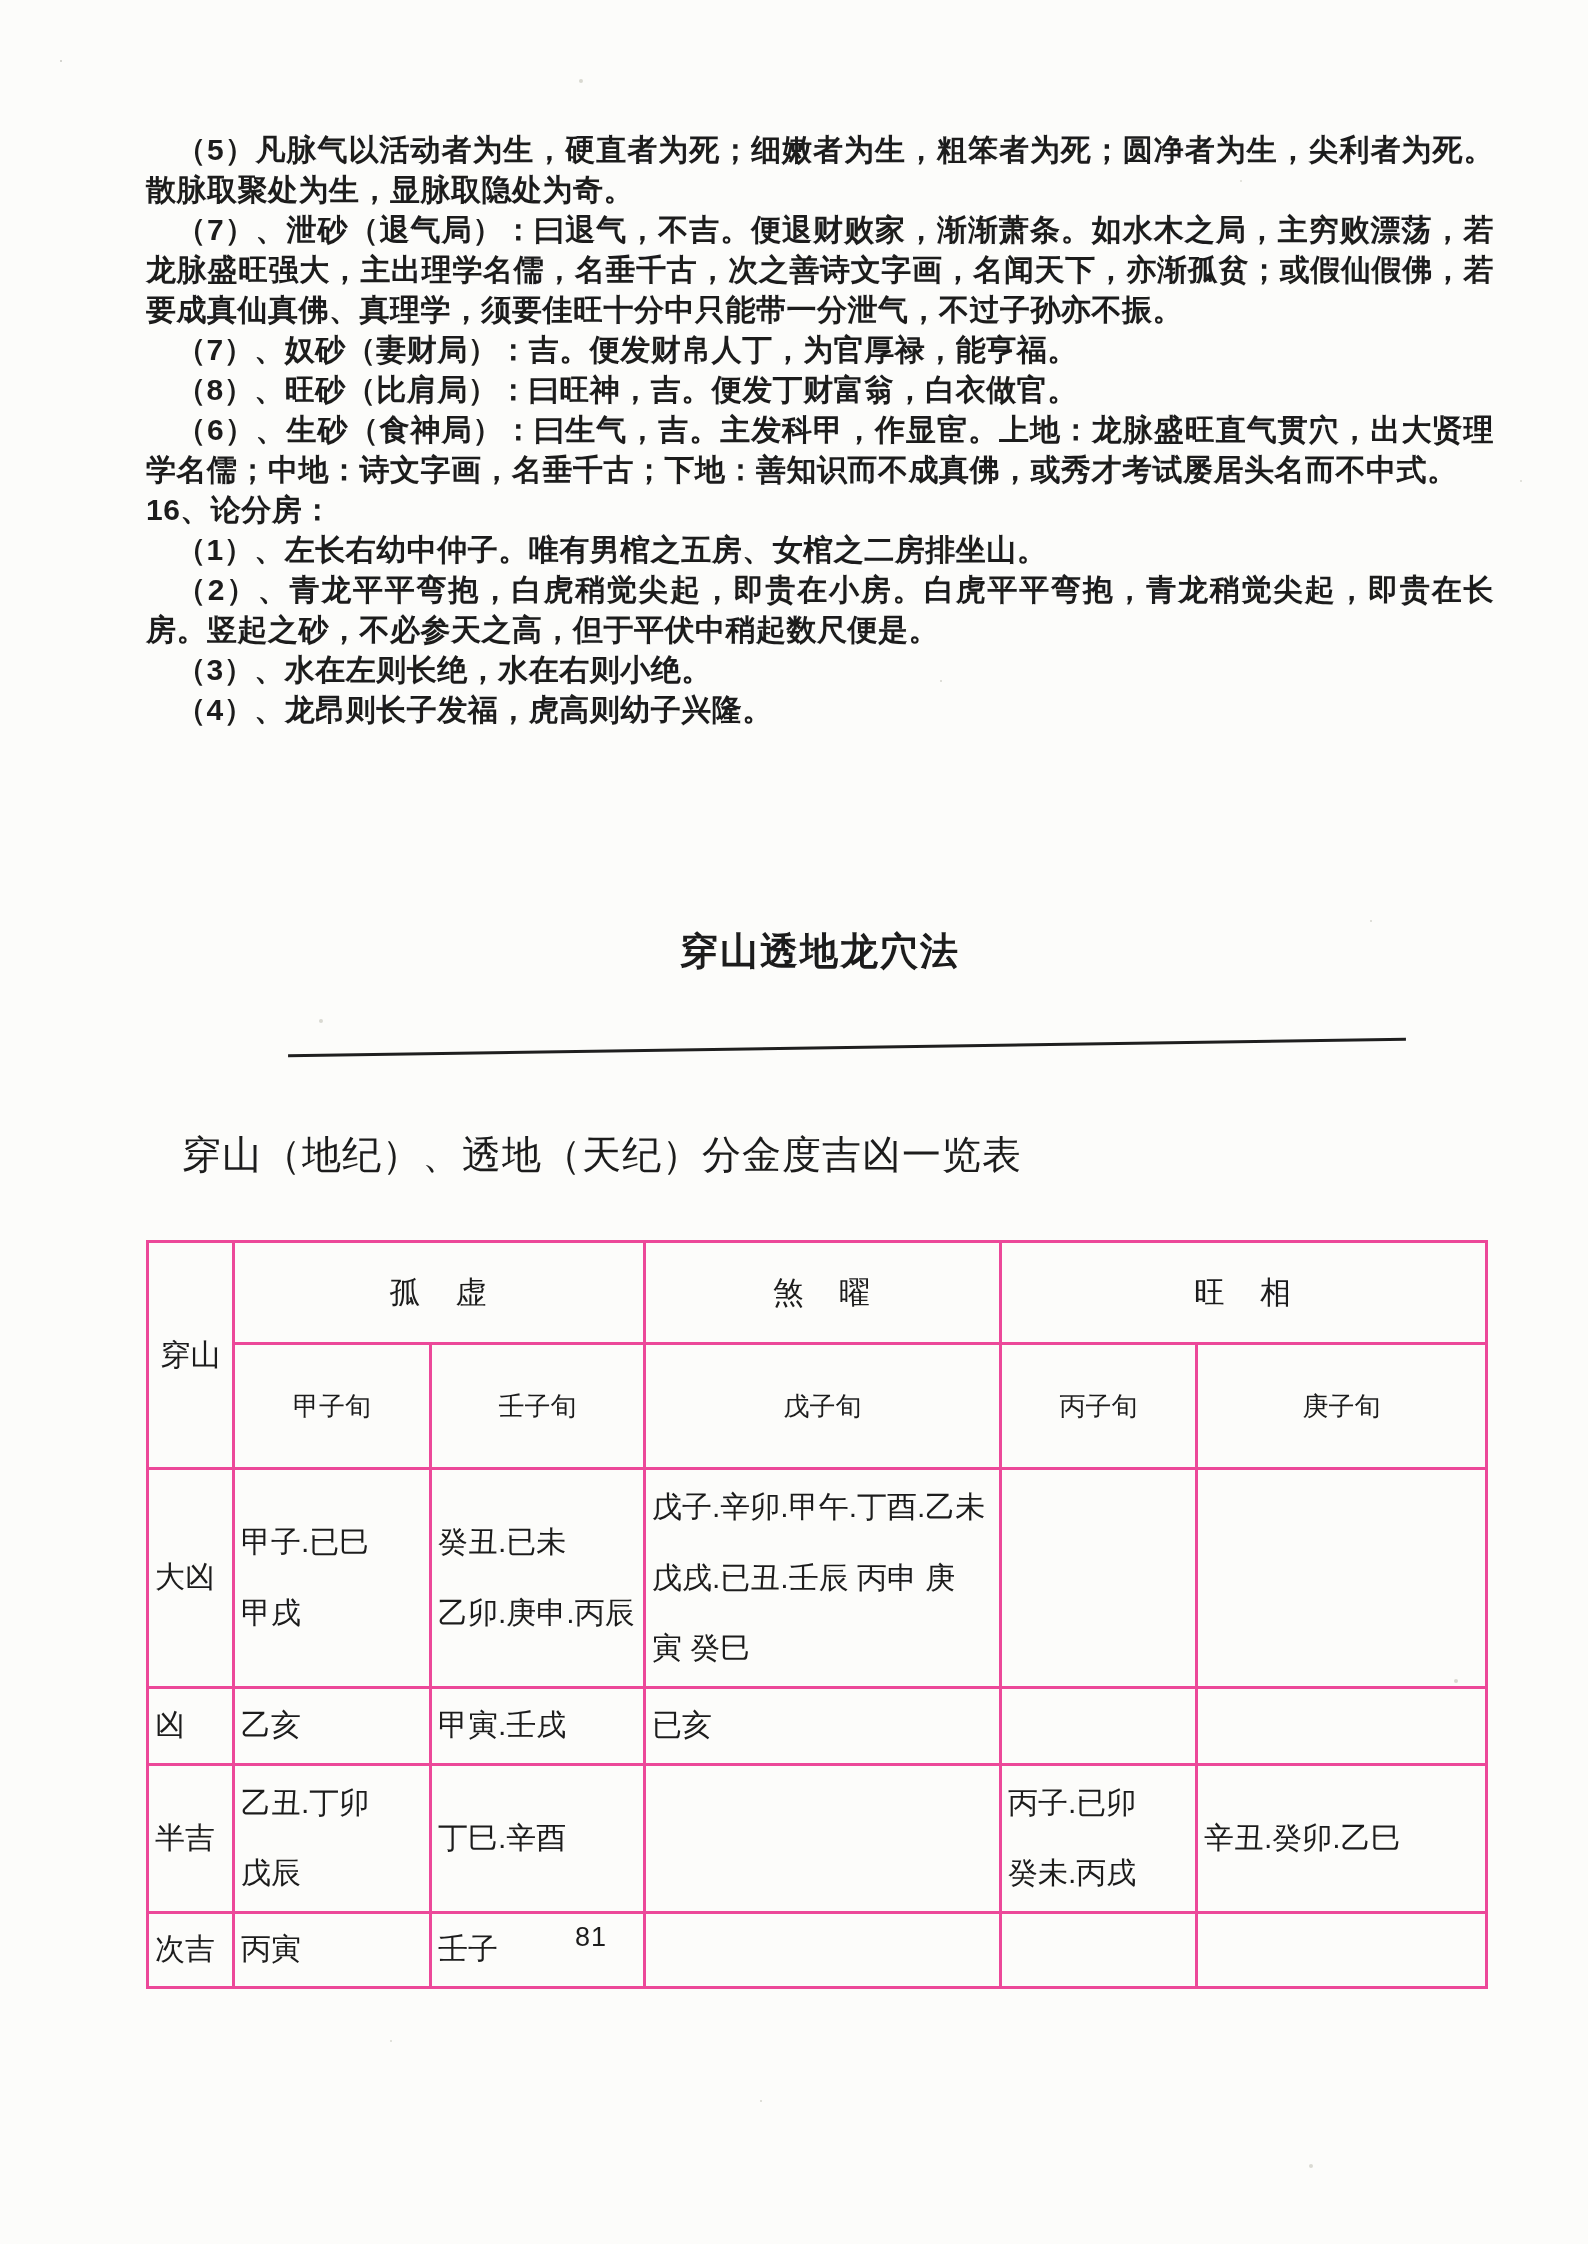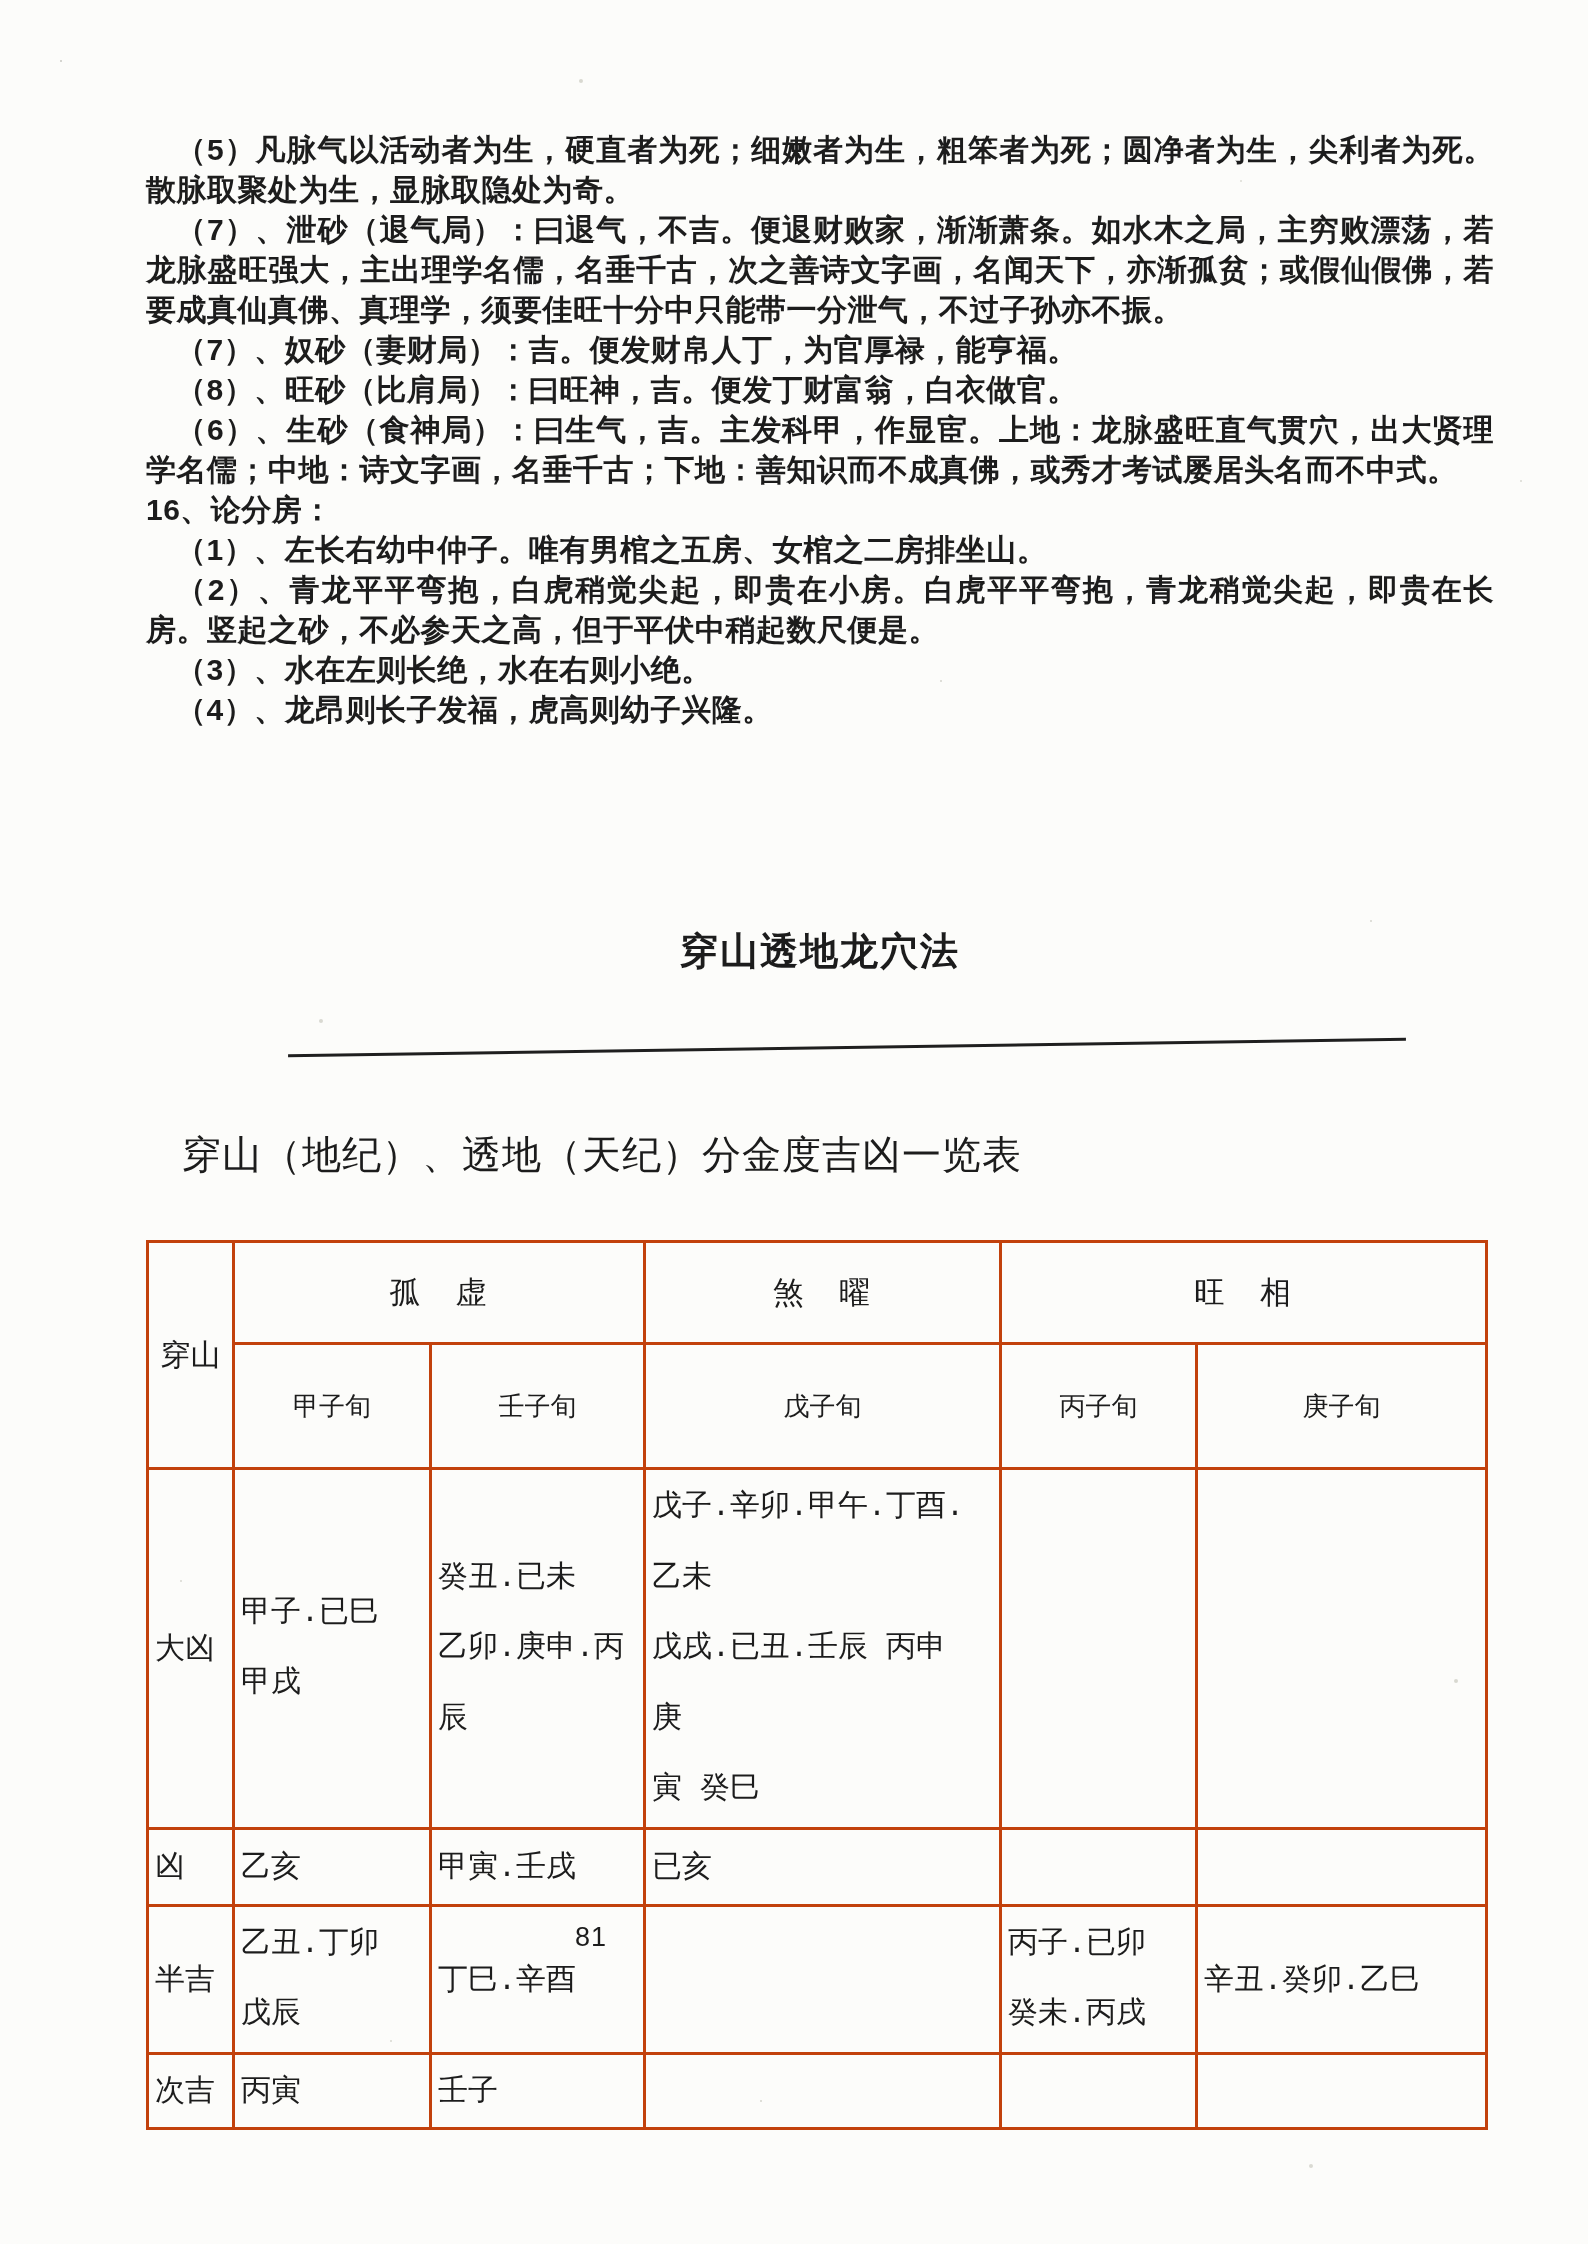--- a/index.html
+++ b/index.html
@@ -41,24 +41,23 @@
   .table-title{
     position:absolute;left:146px;top:1128px;width:1348px;
     font-size:39px;font-weight:normal;letter-spacing:1px;margin-left:36px;
   }
   table.fate{
     position:absolute;left:146px;top:1240px;
     border-collapse:collapse;table-layout:fixed;
     font-size:30px;color:#1c1c1c;
   }
   table.fate td{
-    border:3px solid #c2410c;
+    border:3px solid #ec4899;
     padding:2px 6px;vertical-align:middle;
     overflow:hidden;
-    font-family:Liberation Mono, monospace;
   }
   td.ghead{ text-align:center; font-size:31px; letter-spacing:2px;}
   td.chead{ text-align:center; font-size:26px;}
   td.corner{ text-align:center; padding-left:2px;}
   td.rlabel{ padding:2px 2px; text-align:left;}
   td.cell{ text-align:left;}
   td.ml{ white-space:pre-line; line-height:2.35;}
   tr.hrow1 td{height:95px;}
   tr.hrow2 td{height:118px;}
   tr.r-daxiong td{height:205px;}

